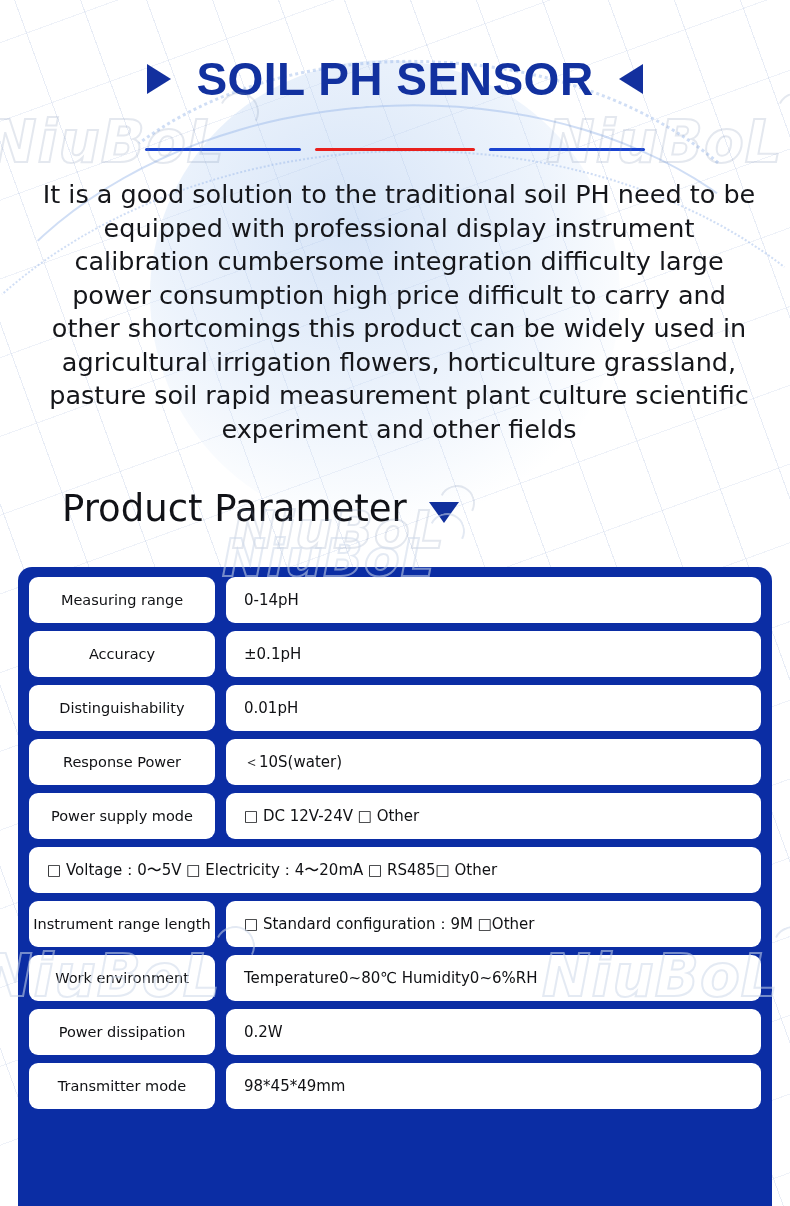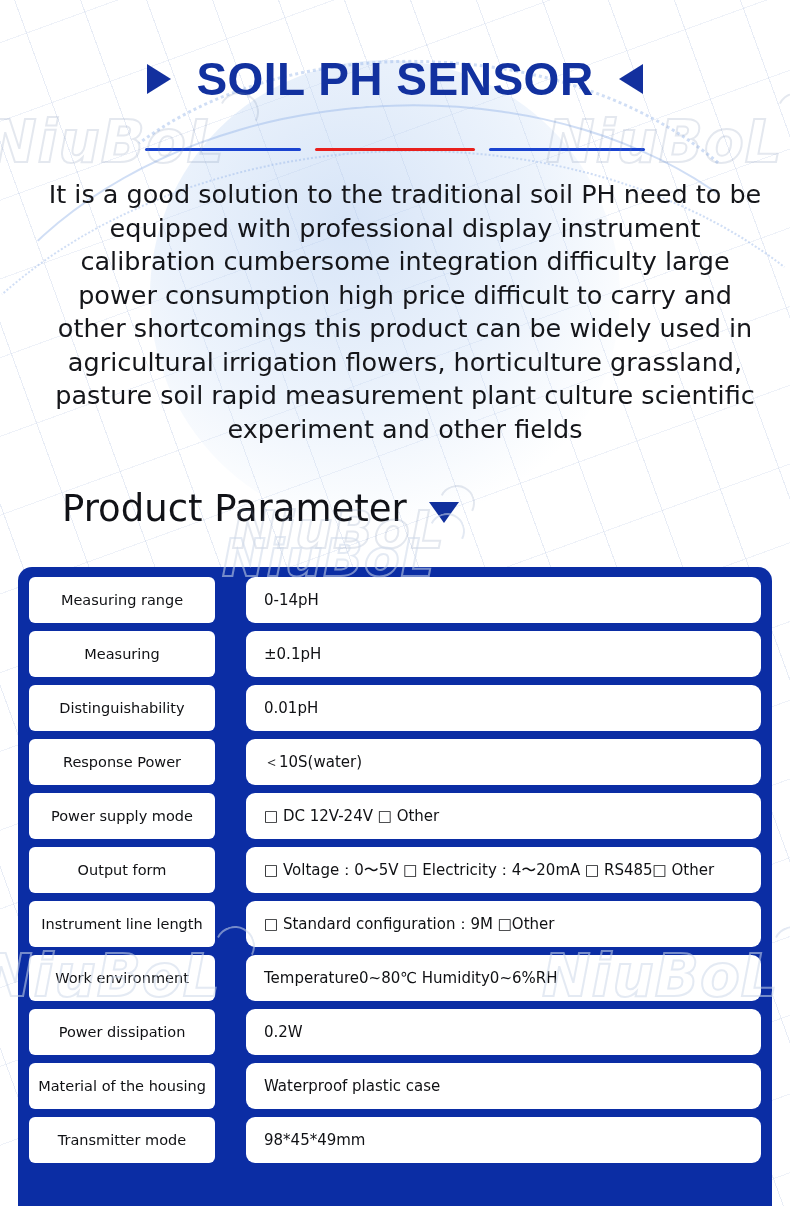--- a/index.html
+++ b/index.html
@@ -139,21 +139,21 @@
     gap: 14px;
   }
   .dash { height: 3px; border-radius: 2px; }
   .dash-blue-l { width: 156px; background: #1a43d0; }
   .dash-red    { width: 160px; background: #e8201d; }
   .dash-blue-r { width: 156px; background: #1a43d0; }
 
   
   .intro {
     position: absolute;
-    left: 48px;
+    left: 42px;
     top: 178px;
     width: 714px;
     text-align: center;
     font-family: "DejaVu Sans", sans-serif;
     font-size: 25.5px;
     line-height: 33.5px;
     color: #15161a;
   }
 
   
@@ -210,32 +210,30 @@
   }
   .cell-label {
     width: 186px;
     flex: none;
     justify-content: center;
     text-align: center;
     font-family: "DejaVu Sans", sans-serif;
     font-size: 14.5px;
     color: #101114;
     padding: 0 4px;
-    border-radius: 6px;
   }
   .cell-value {
     flex: 1 1 auto;
     justify-content: flex-start;
     padding-left: 18px;
     font-family: "DejaVu Sans", sans-serif;
     font-size: 15px;
     color: #101114;
     white-space: nowrap;
     overflow: hidden;
-    margin-left: 20px;
   }
 </style>
 </head>
 <body>
 
 <div id="page">
 
   <div class="bg-grid"></div>
   <div class="bg-globe"></div>
   <div class="bg-arc a1"></div>
@@ -261,54 +259,49 @@
     <span class="section-title">Product Parameter</span>
     <span class="tri-down"></span>
   </div>
 
   <div class="spec-table" id="spec-table">
       <div class="spec-row">
         <div class="cell cell-label">Measuring range</div>
         <div class="cell cell-value">0-14pH</div>
       </div>
       <div class="spec-row">
-        <div class="cell cell-label">Measuring</div>
+        <div class="cell cell-label">Accuracy</div>
         <div class="cell cell-value">±0.1pH</div>
       </div>
       <div class="spec-row">
         <div class="cell cell-label">Distinguishability</div>
         <div class="cell cell-value">0.01pH</div>
       </div>
       <div class="spec-row">
         <div class="cell cell-label">Response Power</div>
         <div class="cell cell-value">＜10S(water)</div>
       </div>
       <div class="spec-row">
         <div class="cell cell-label">Power supply mode</div>
         <div class="cell cell-value">□ DC 12V-24V □ Other</div>
       </div>
       <div class="spec-row">
-        <div class="cell cell-label">Output form</div>
         <div class="cell cell-value">□ Voltage：0〜5V □ Electricity：4〜20mA □ RS485□ Other</div>
       </div>
       <div class="spec-row">
-        <div class="cell cell-label">Instrument line length</div>
+        <div class="cell cell-label">Instrument range length</div>
         <div class="cell cell-value">□ Standard configuration：9M □Other</div>
       </div>
       <div class="spec-row">
         <div class="cell cell-label">Work environment</div>
         <div class="cell cell-value">Temperature0~80℃  Humidity0~6%RH</div>
       </div>
       <div class="spec-row">
         <div class="cell cell-label">Power dissipation</div>
         <div class="cell cell-value">0.2W</div>
-      </div>
-      <div class="spec-row">
-        <div class="cell cell-label">Material of the housing</div>
-        <div class="cell cell-value">Waterproof plastic case</div>
       </div>
       <div class="spec-row">
         <div class="cell cell-label">Transmitter mode</div>
         <div class="cell cell-value">98*45*49mm</div>
       </div>
     </div>
 
   <div class="wm" style="left:-12px;  top:108px; font-size:58px;"><span>NiuBoL</span><span class="sig"></span></div>
   <div class="wm" style="left:546px;  top:108px; font-size:58px;"><span>NiuBoL</span><span class="sig"></span></div>
   <div class="wm" style="left:232px;  top:500px; font-size:52px;"><span>NiuBoL</span><span class="sig"></span></div>

